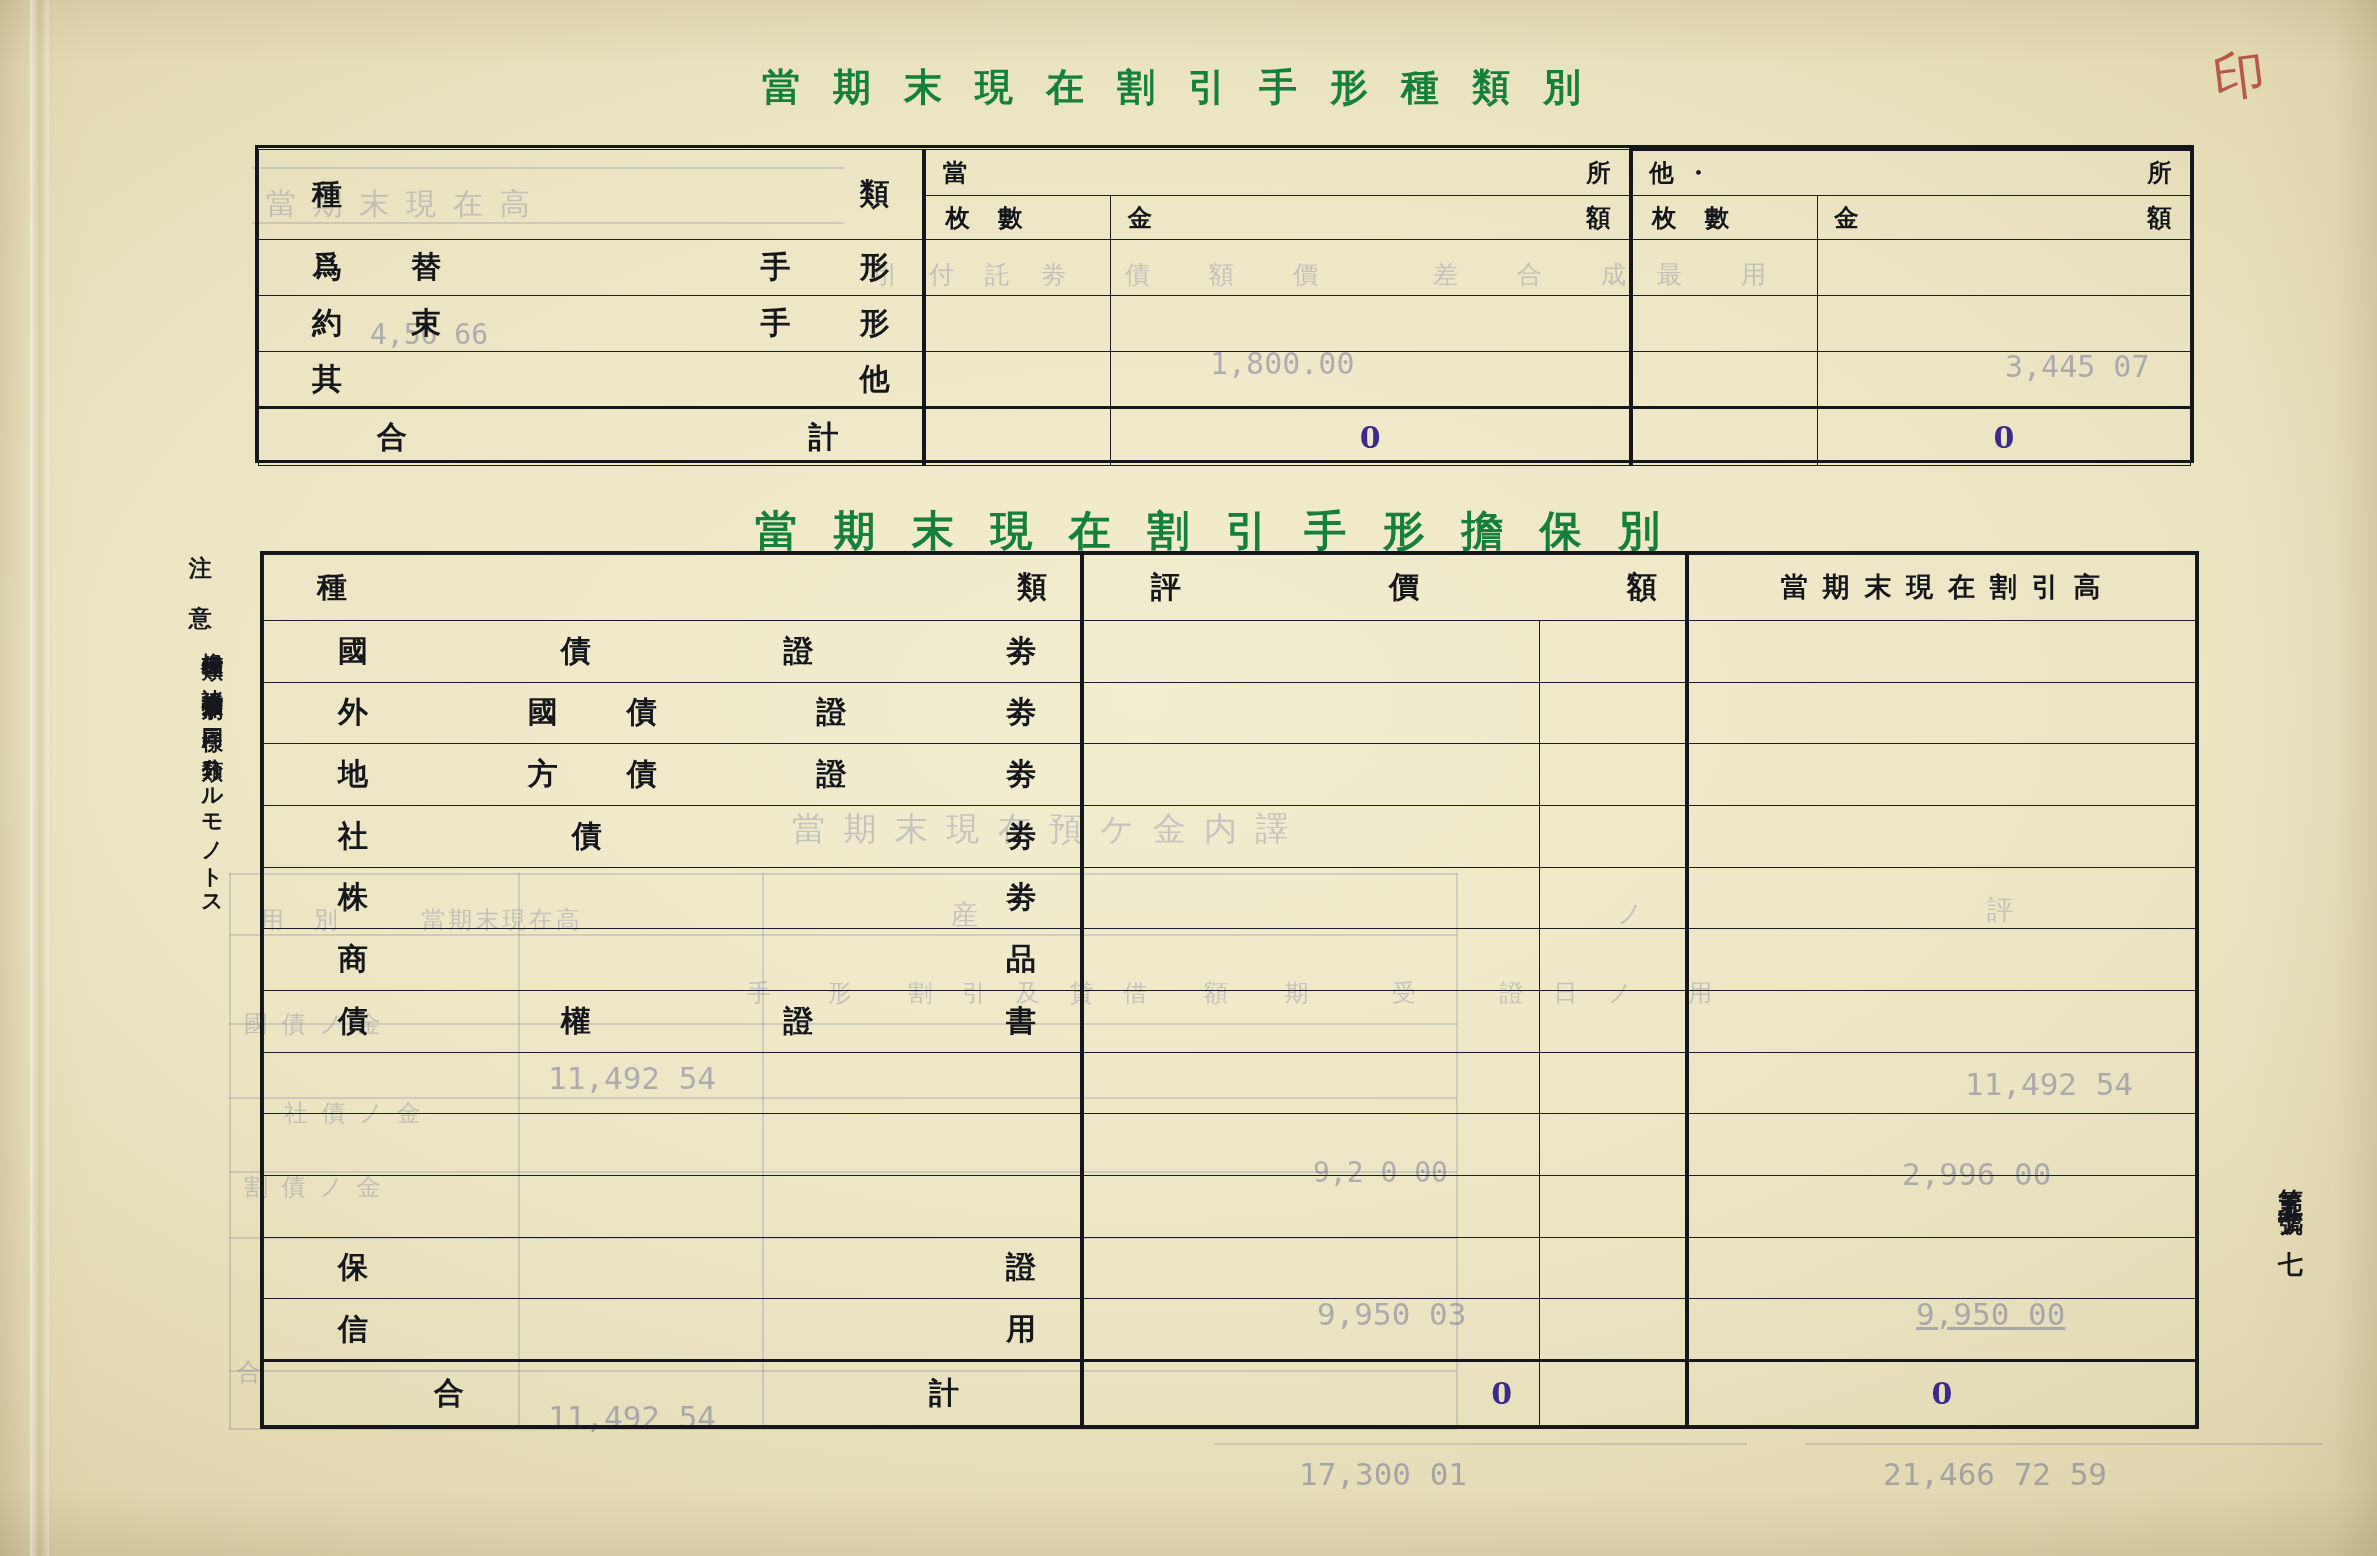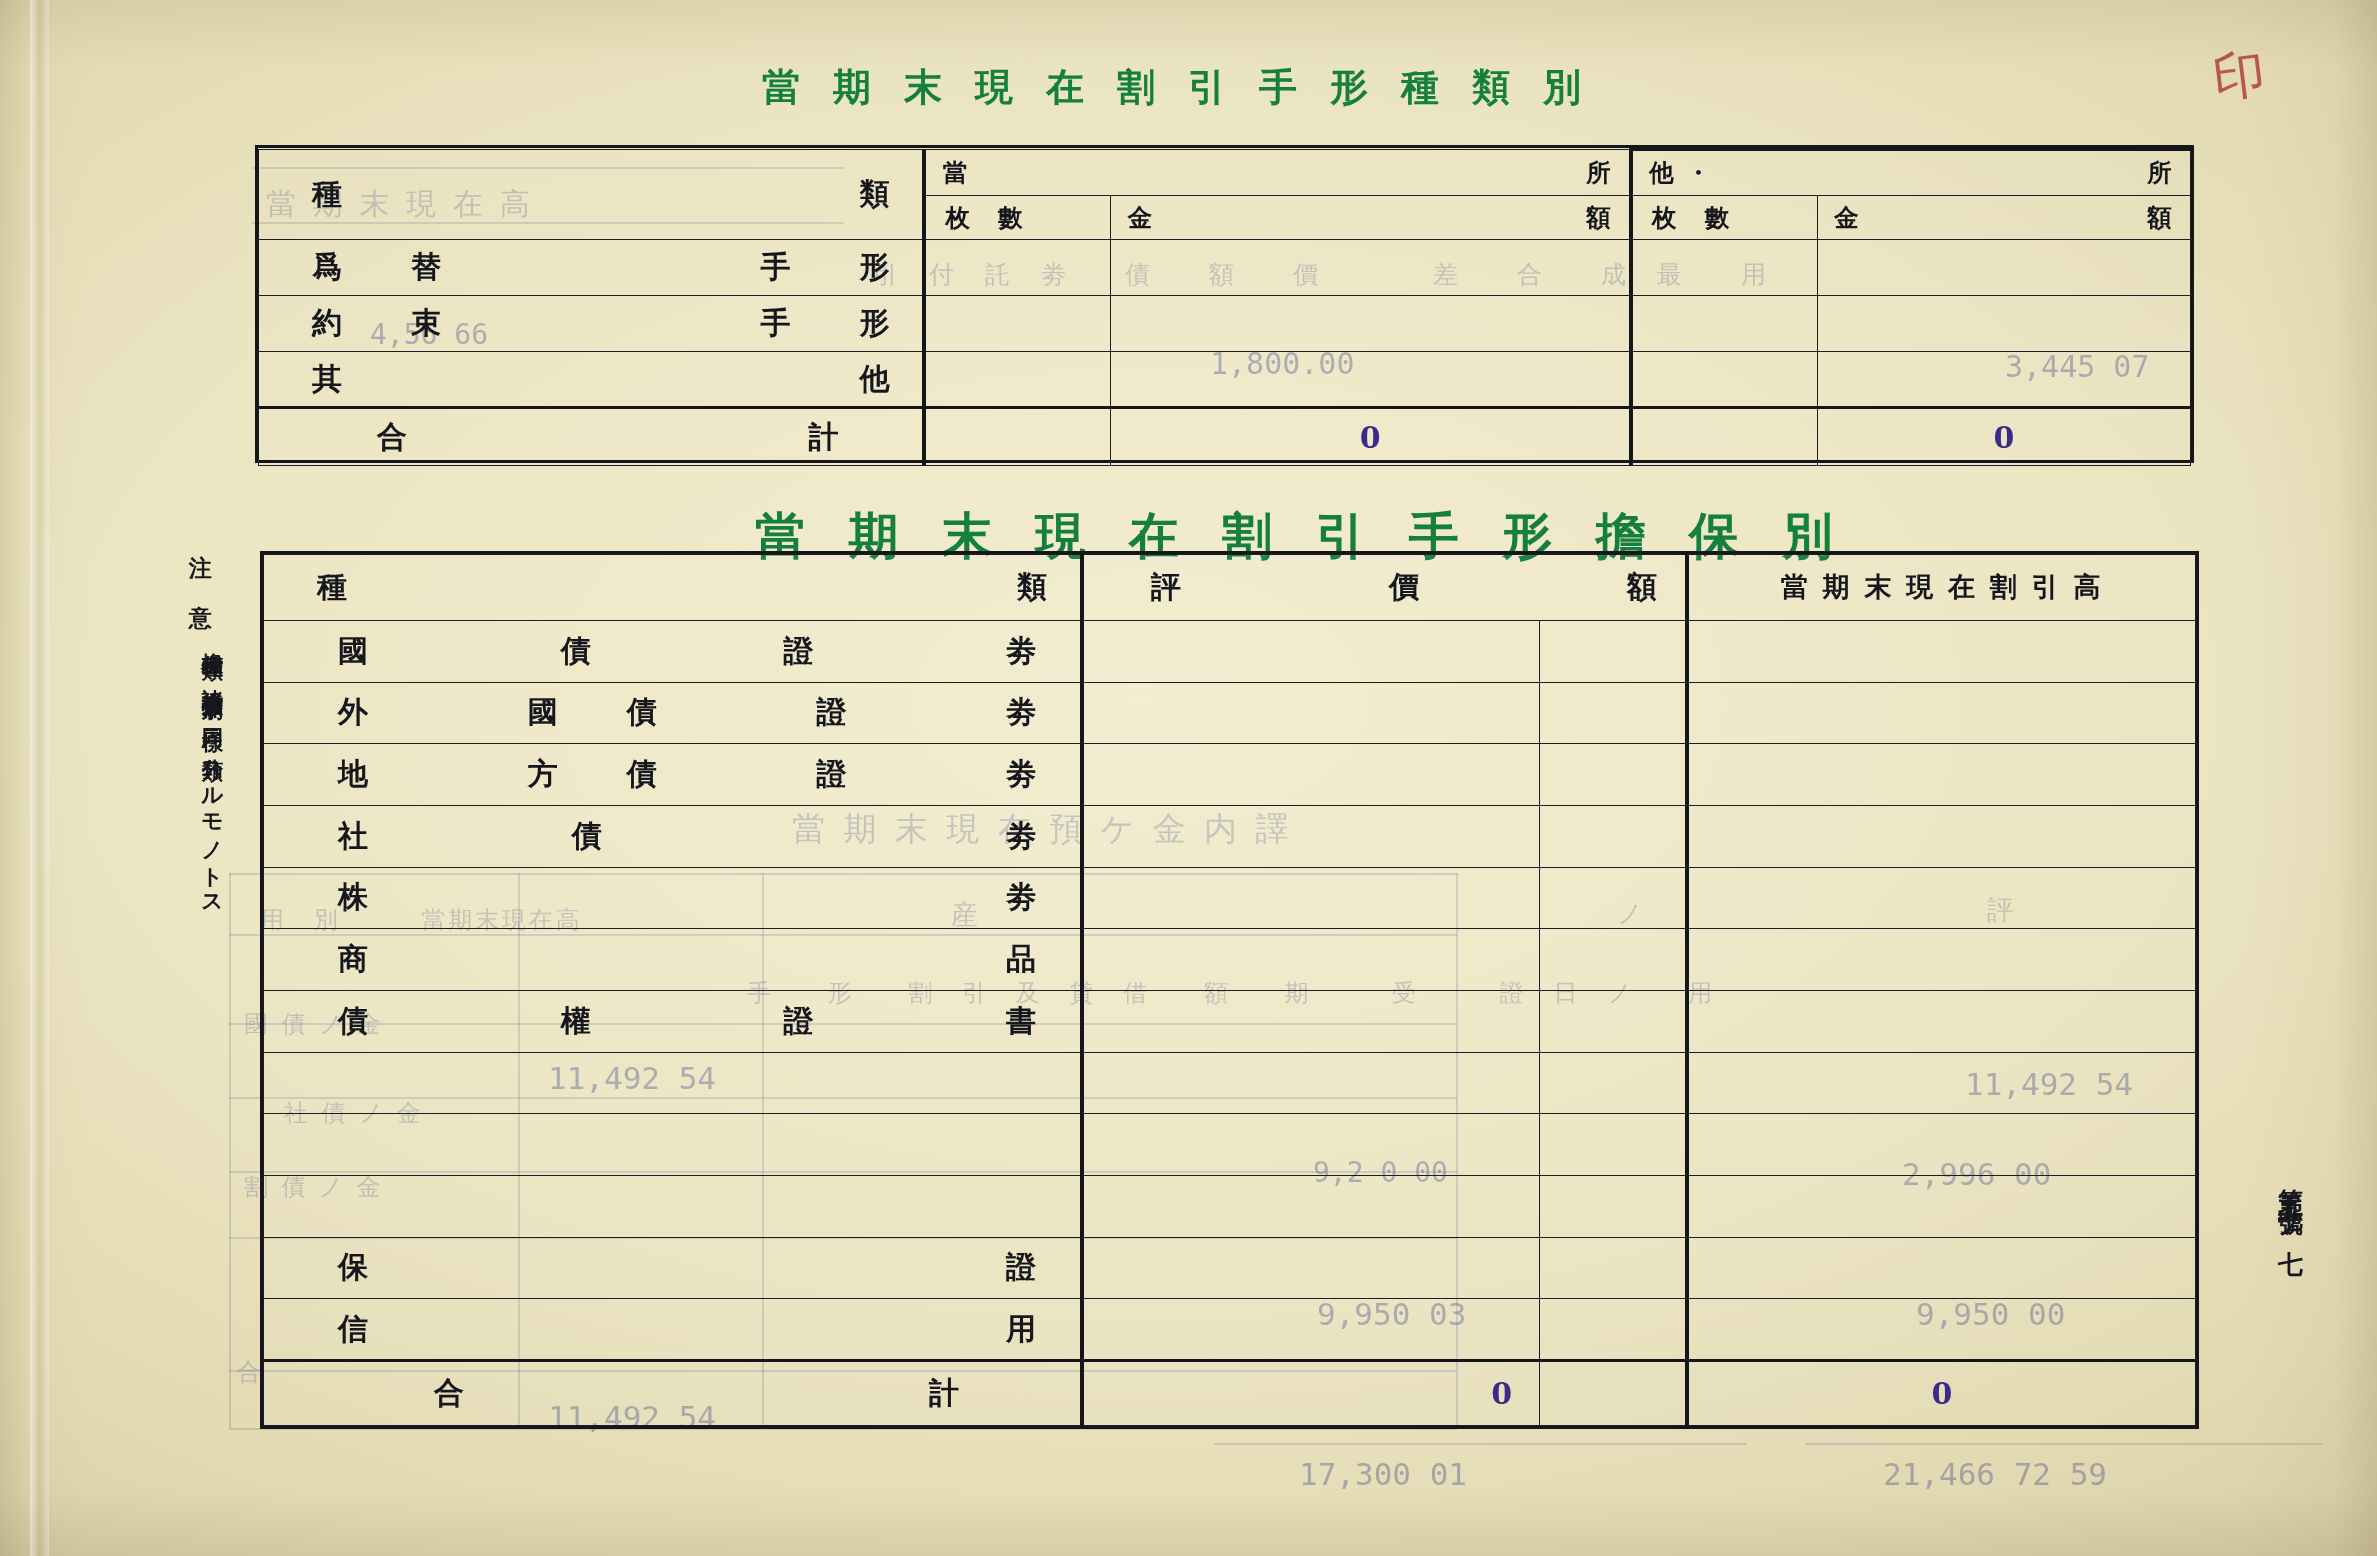--- a/index.html
+++ b/index.html
@@ -58,21 +58,21 @@
 
   
   .title {
     position:absolute;
     font-weight:700;
     color:#15803d;
     letter-spacing: .26em;
     white-space:nowrap;
   }
   #title1 { left:762px; top:62px; font-size:38px; }
-  #title2 { left:755px; top:503px; font-size:50px; }
+  #title2 { left:755px; top:503px; font-size:42px; }
 
   
   .tbl {
     position:absolute;
     border:3px solid #14161c;
     background: rgba(255,255,255,0.03);
   }
   .tbl table { width:100%; height:100%; border-collapse:collapse; }
   .tbl td {
     border:1.5px solid #1b1d24;
@@ -170,21 +170,21 @@
     <div class="ghost" style="left: 244px; top: 1171px; font-size: 24px;">割 債 ノ 金</div>
     <div class="ghost" style="left: 237px; top: 1356px; font-size: 24px;">合</div>
     <div class="ghost-num" style="left: 370px; top: 318px; font-size: 28px;">4,56  66</div>
     <div class="ghost-num" style="left: 1210px; top: 346px; font-size: 30px;">1,800.00</div>
     <div class="ghost-num" style="left: 2005px; top: 349px; font-size: 30px;">3,445 07</div>
     <div class="ghost-num" style="left: 548px; top: 1060px; font-size: 31px;">11,492 54</div>
     <div class="ghost-num" style="left: 1965px; top: 1066px; font-size: 31px;">11,492 54</div>
     <div class="ghost-num" style="left: 1313px; top: 1156px; font-size: 28px;">9,2 0 00</div>
     <div class="ghost-num" style="left: 1902px; top: 1156px; font-size: 31px;">2,996 00</div>
     <div class="ghost-num" style="left: 1317px; top: 1296px; font-size: 31px;">9,950 03</div>
-    <div class="ghost-num" style="left: 1916px; top: 1296px; font-size: 31px;">9,950 00</div>
+    <div class="ghost-num" style="left: 1916px; top: 1296px; font-size: 31px; text-decoration: underline;">9,950 00</div>
     <div class="ghost-num" style="left: 548px; top: 1399px; font-size: 31px;">11,492 54</div>
     <div class="ghost-num" style="left: 1299px; top: 1456px; font-size: 31px;">17,300 01</div>
     <div class="ghost-num" style="left: 1883px; top: 1456px; font-size: 31px;">21,466 72 59</div>
   </div>
 
 <div class="seal">印</div>
 
 <div class="title" id="title1">當 期 末 現 在 割 引 手 形 種 類 別</div>
 <div class="title" id="title2">當 期 末 現 在 割 引 手 形 擔 保 別</div>
 

